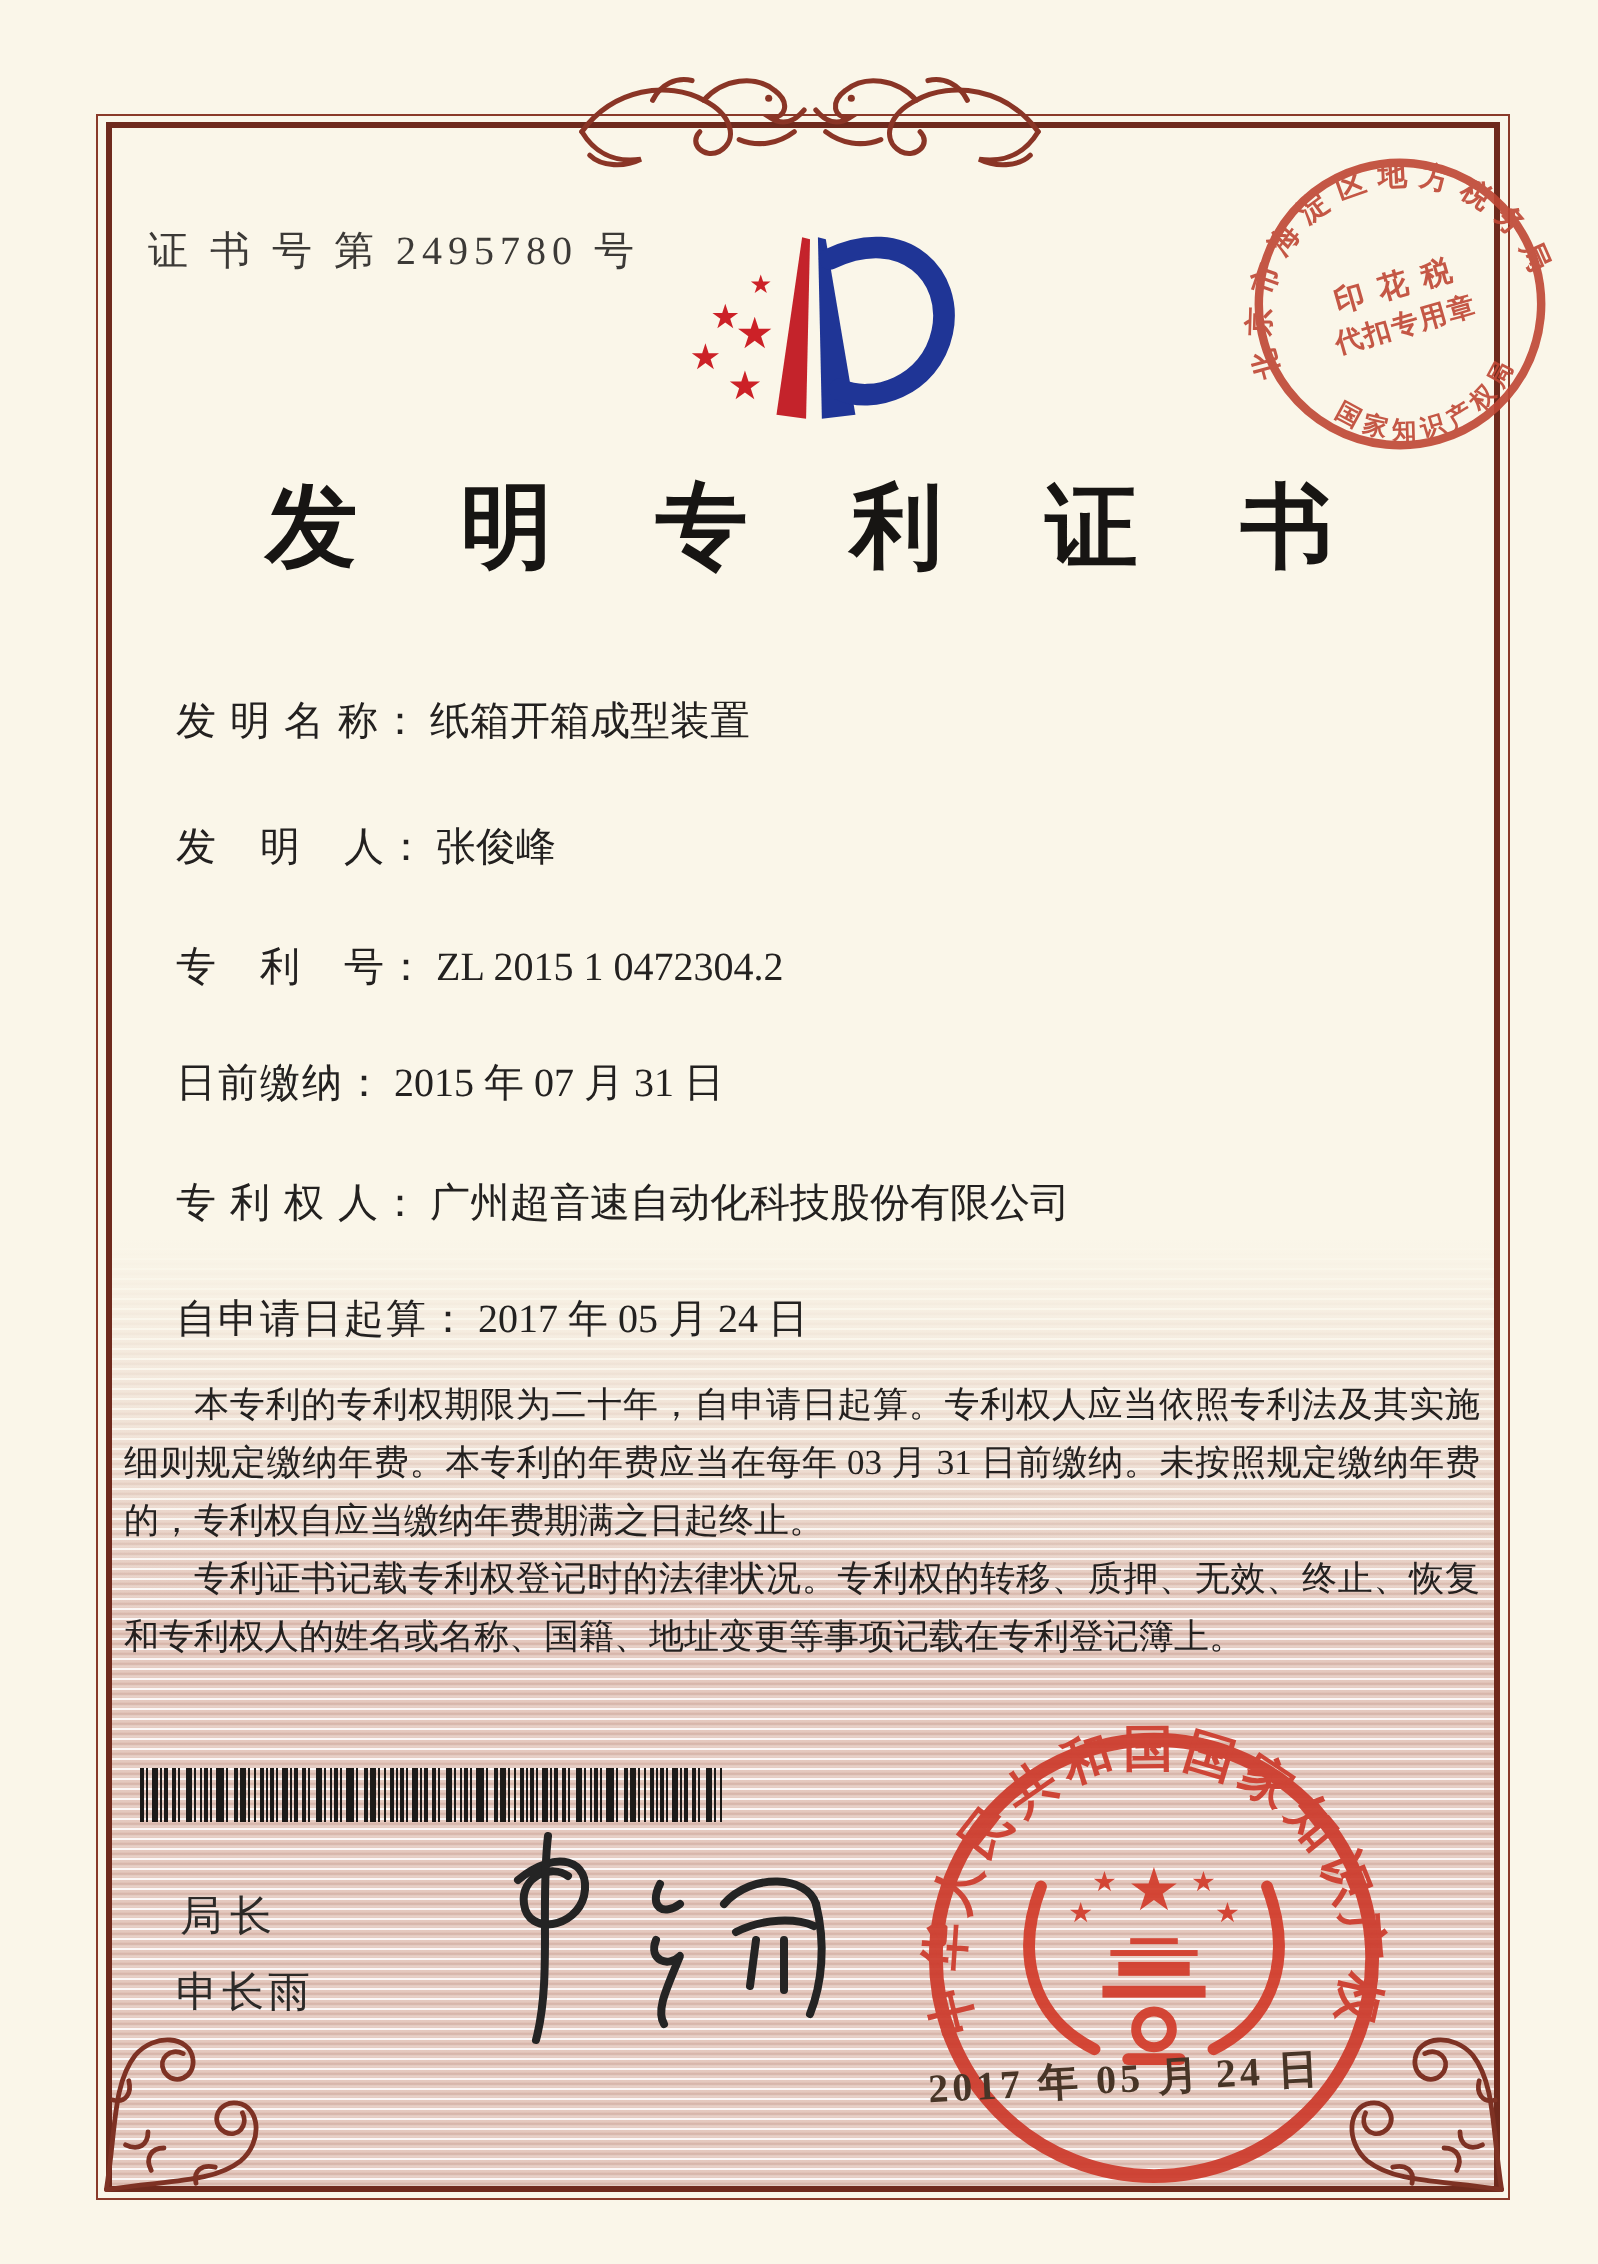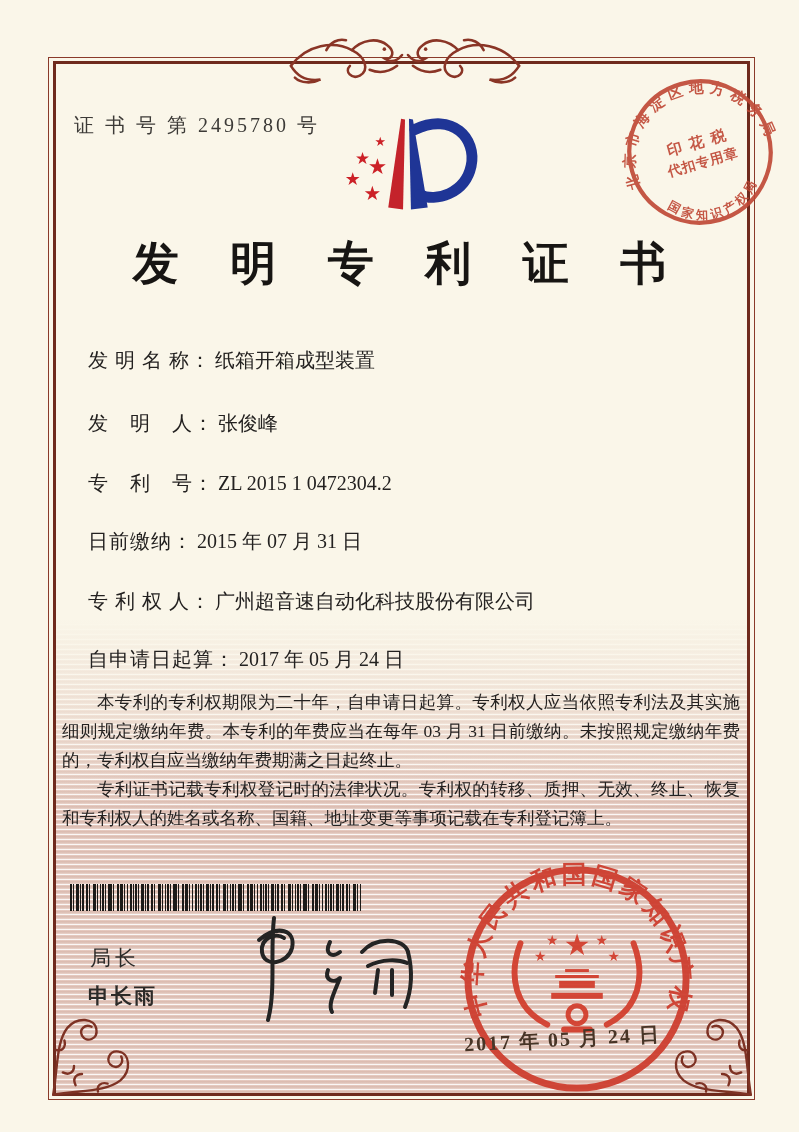--- a/index.html
+++ b/index.html
@@ -43,21 +43,21 @@
   .field { left:88px; font-size:20px; color:#232120; white-space:nowrap; }
   .field .lbl { letter-spacing:1px; }
   .field .val { margin-left:4px; }
   .bodytext {
     left:62px; top:688px; width:678px;
     font-size:17.5px; line-height:29px; color:#242120; text-align:justify;
   }
   .bodytext p { text-indent:2em; }
   .barcode { left:70px; top:884px; width:300px; height:27px; position:absolute; }
   .signer-title { left:90px; top:944px; font-size:21px; letter-spacing:4px; color:#2c2a28; }
-  .signer-name  { left:88px; top:982px; font-size:21px; letter-spacing:2px; color:#2c2a28;font-weight:bold; }
+  .signer-name  { left:88px; top:982px; font-size:21px; letter-spacing:2px; color:#2c2a28; }
   .seal-date {
     left:464px; top:1026px; font-size:20px; letter-spacing:2px; color:#483527;
     transform:rotate(-3deg); font-weight:600;
   }
   .footer { left:0; top:1067px; width:100%; text-align:center; font-size:15px; color:#3a3634; letter-spacing:2px; }
   .seal-tax { left:620px; top:72px; width:160px; height:160px; transform:rotate(-16deg); opacity:0.9; }
   .seal-main { left:458px; top:858px; width:238px; height:238px; opacity:0.92; }
   svg text { font-family:"Liberation Serif", serif; }
 </style>
 </head>

